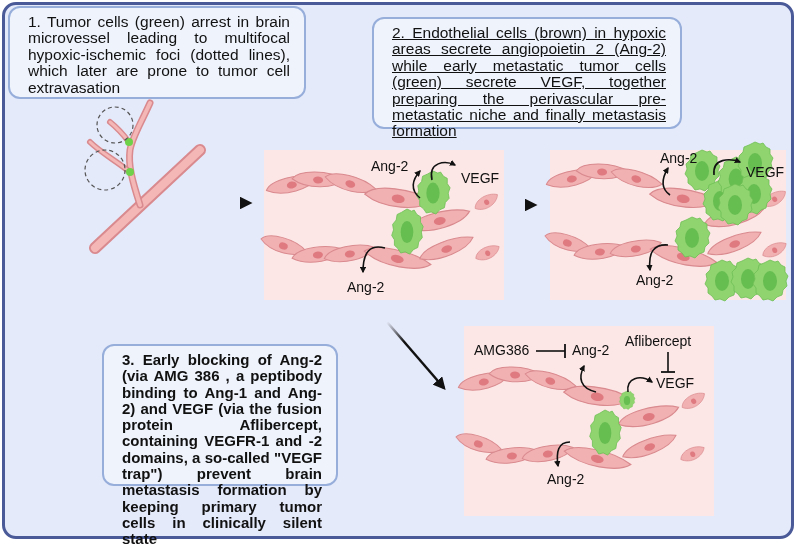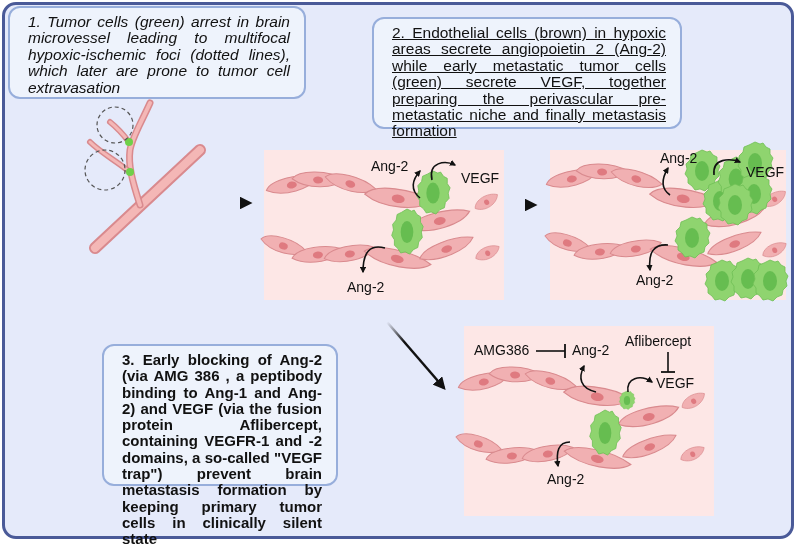--- a/index.html
+++ b/index.html
@@ -1,20 +1,20 @@
 <!DOCTYPE html>
 <html><head>
 <meta charset="utf-8">
 <style>
   html, body { margin: 0; padding: 0; }
   body { width: 800px; height: 544px; background: #ffffff; position: relative; overflow: hidden; font-family: "Liberation Sans", sans-serif; }
   .frame { position: absolute; left: 2px; top: 2px; width: 792px; height: 537px; background: #e5eafa; border: 3px solid #4a5a98; border-radius: 14px; box-sizing: border-box; }
   .textbox { position: absolute; background: #eef3fc; border: 2px solid #97aedb; border-radius: 12px; box-sizing: border-box; color: #111; font-size: 15.5px; line-height: 16.4px; text-align: justify; padding: 6px 14px 6px 18px; }
   .textbox p { margin: 0; text-align-last: left; }
-  #box1 { left: 8px; top: 6px; width: 298px; height: 93px; font-style: italic; }
+  #box1 { left: 8px; top: 6px; width: 298px; height: 93px; }
   #box2 { left: 372px; top: 17px; width: 310px; height: 112px; text-decoration: underline; }
   #box3 { left: 102px; top: 344px; width: 236px; height: 142px; font-size: 15px; line-height: 16.3px; font-weight: bold; }
   svg.scene { position: absolute; left: 0; top: 0; }
   .lbl { font-family: "Liberation Sans", sans-serif; font-size: 14px; fill: #111; }
 </style>
 </head>
 <body>
 
 <div class="frame"></div>
 

